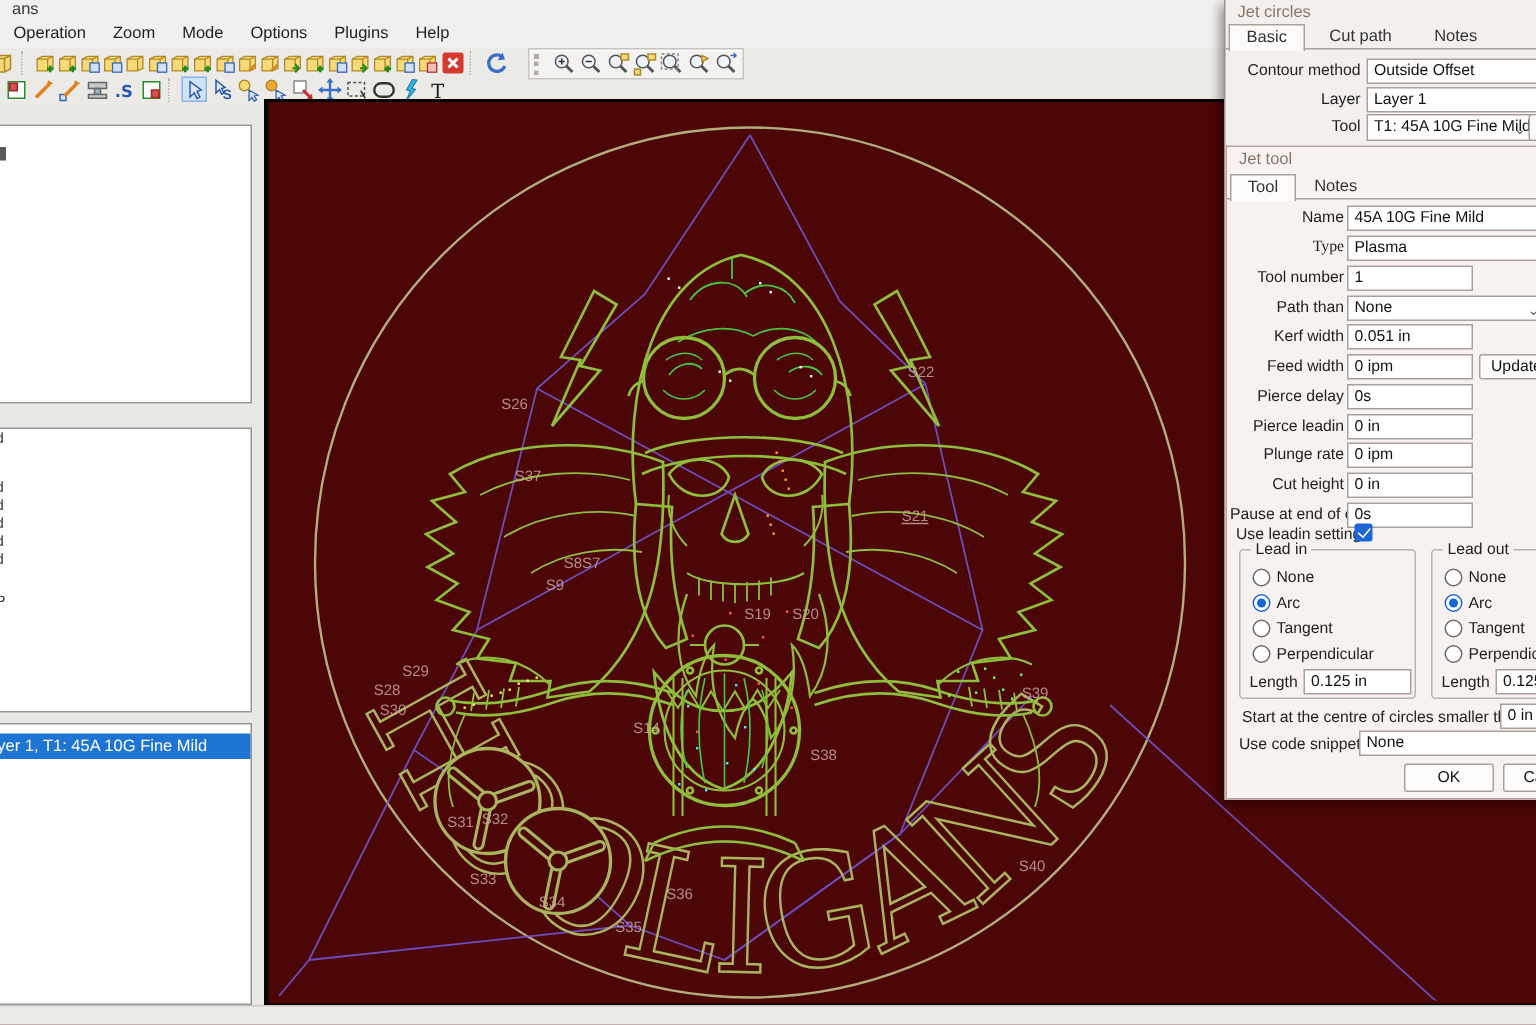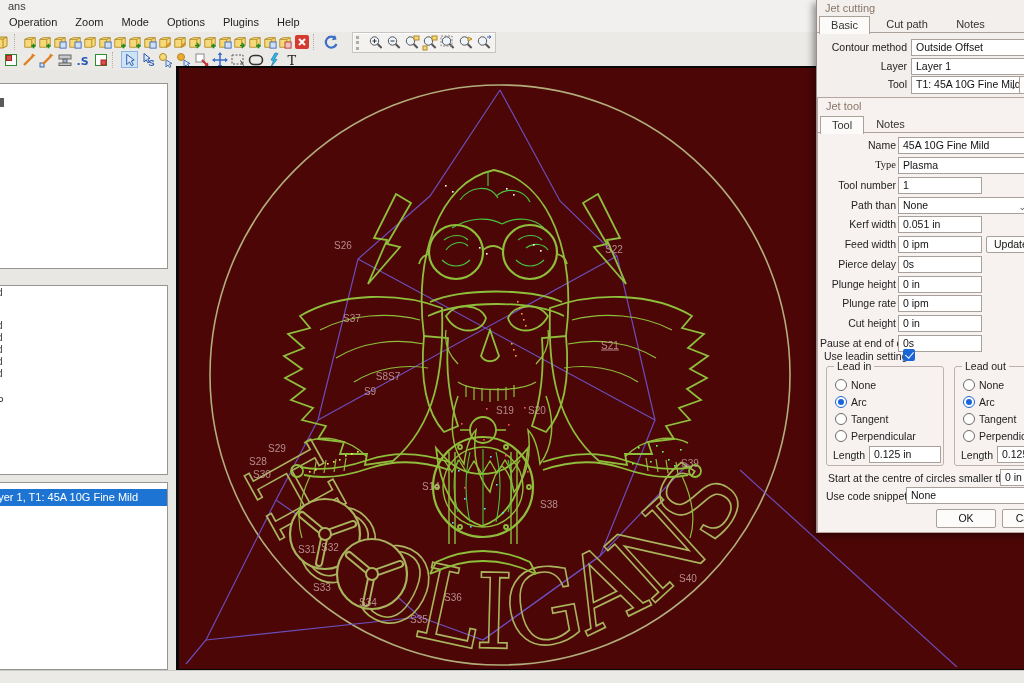--- a/index.html
+++ b/index.html
@@ -525,21 +525,21 @@
       <rect x="513" y="349" width="1.6" height="1.6" fill="#ff9933"></rect>
       <rect x="486" y="253" width="1.6" height="1.6" fill="#ffffff"></rect>
       <rect x="524" y="407" width="1.6" height="1.6" fill="#ff5555"></rect>
       <rect x="470" y="526" width="1.6" height="1.6" fill="#55e0ff"></rect>
       <rect x="345" y="455" width="1.6" height="1.6" fill="#ffee55"></rect>
       <rect x="668" y="459" width="1.6" height="1.6" fill="#66ff66"></rect>
       <rect x="511" y="343" width="1.6" height="1.6" fill="#ff9933"></rect>
     </g>
 </svg>
 <div class="abs" id="canvas-labels" style="left:0;top:0;width:1024px;height:683px;pointer-events:none;">
-    <span class="slabel" style="left: 343px; top: 245px; text-align: right;">S26</span>
+    <span class="slabel" style="left: 343px; top: 270px; text-align: right;">S26</span>
     <span class="slabel" style="left: 614px; top: 249px;">S22</span>
     <span class="slabel" style="left: 352px; top: 318px;">S37</span>
     <span class="slabel" style="left: 610px; top: 345px; text-decoration: underline;">S21</span>
     <span class="slabel" style="left: 388px; top: 376px;">S8S7</span>
     <span class="slabel" style="left: 370px; top: 391px;">S9</span>
     <span class="slabel" style="left: 505px; top: 410px;">S19</span>
     <span class="slabel" style="left: 537px; top: 410px;">S20</span>
     <span class="slabel" style="left: 431px; top: 486px;">S14</span>
     <span class="slabel" style="left: 277px; top: 448px;">S29</span>
     <span class="slabel" style="left: 258px; top: 461px;">S28</span>
@@ -567,21 +567,21 @@
       <span class="frag" style="top: 70px;">d</span>
       <span class="frag" style="top: 82px;">d</span>
       <span class="frag" style="top: 110px;">P</span>
     </div>
   <div class="panel" style="top:412px;height:186px;">
     <div id="sel-item">Layer 1, T1: 45A 10G Fine Mild</div>
   </div>
 </div>
 
 <div class="abs" id="dialog">
-  <div class="dlg-title" style="left:8px;top:2px;">Jet cutting</div>
+  <div class="dlg-title" style="left:8px;top:2px;">Jet circles</div>
   <div id="dlg-tabs">
       <div class="tab active" style="left: 2px; top: 16px; width: 49px;">Basic</div>
       <div class="tab" style="left: 55px; top: 16px; width: 70px;">Cut path</div>
       <div class="tab" style="left: 129px; top: 16px; width: 49px;">Notes</div>
     </div>
   <div class="tabline" style="left:0;top:32px;width:214px;"></div>
   <div id="dlg-fields">
       <div class="row-label" style="left:2px;top:41px;width:88px;">Contour method</div>
     <div class="field" style="left:94px;top:39px;width:114px;height:15px;">Outside Offset</div>
       <div class="row-label" style="left:2px;top:60px;width:88px;">Layer</div>
@@ -606,21 +606,21 @@
     <div class="field" style="left:80px;top:79px;width:78px;">1</div>
         <div class="row-label" style="left:2px;top:101px;width:76px;">Path than</div>
     <div class="field" style="left:80px;top:99px;width:126px;">None<span class="combo-arrow">⌄</span></div>
         <div class="row-label" style="left:2px;top:120px;width:76px;">Kerf width</div>
     <div class="field" style="left:80px;top:118px;width:78px;">0.051 in</div>
         <div class="row-label" style="left:2px;top:140px;width:76px;">Feed width</div>
     <div class="field" style="left:80px;top:138px;width:78px;">0 ipm</div>
         <div class="btn" style="left:168px;top:138px;width:112px;height:15px;line-height:15px;">Update operations</div>
         <div class="row-label" style="left:2px;top:160px;width:76px;">Pierce delay</div>
     <div class="field" style="left:80px;top:158px;width:78px;">0s</div>
-        <div class="row-label" style="left:2px;top:180px;width:76px;">Plunge height</div>
+        <div class="row-label" style="left:2px;top:180px;width:76px;">Pierce leadin</div>
     <div class="field" style="left:80px;top:178px;width:78px;">0 in</div>
         <div class="row-label" style="left:2px;top:199px;width:76px;">Plunge rate</div>
     <div class="field" style="left:80px;top:197px;width:78px;">0 ipm</div>
         <div class="row-label" style="left:2px;top:219px;width:76px;">Cut height</div>
     <div class="field" style="left:80px;top:217px;width:78px;">0 in</div>
         <div class="row-label" style="left:2px;top:239px;width:76px;">Pause at end of cut</div>
     <div class="field" style="left:80px;top:237px;width:78px;">0s</div>
       </div>
     <div class="row-label" style="left:6px;top:252px;width:76px;">Use leadin settings</div>
     <div class="checkbox" style="left:85px;top:251px;"></div>

